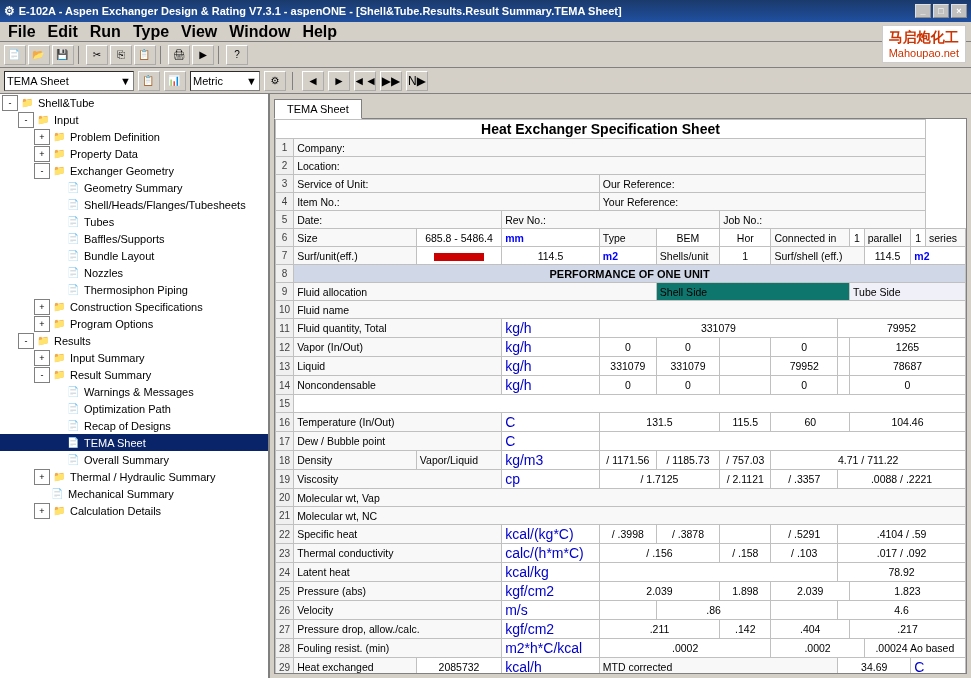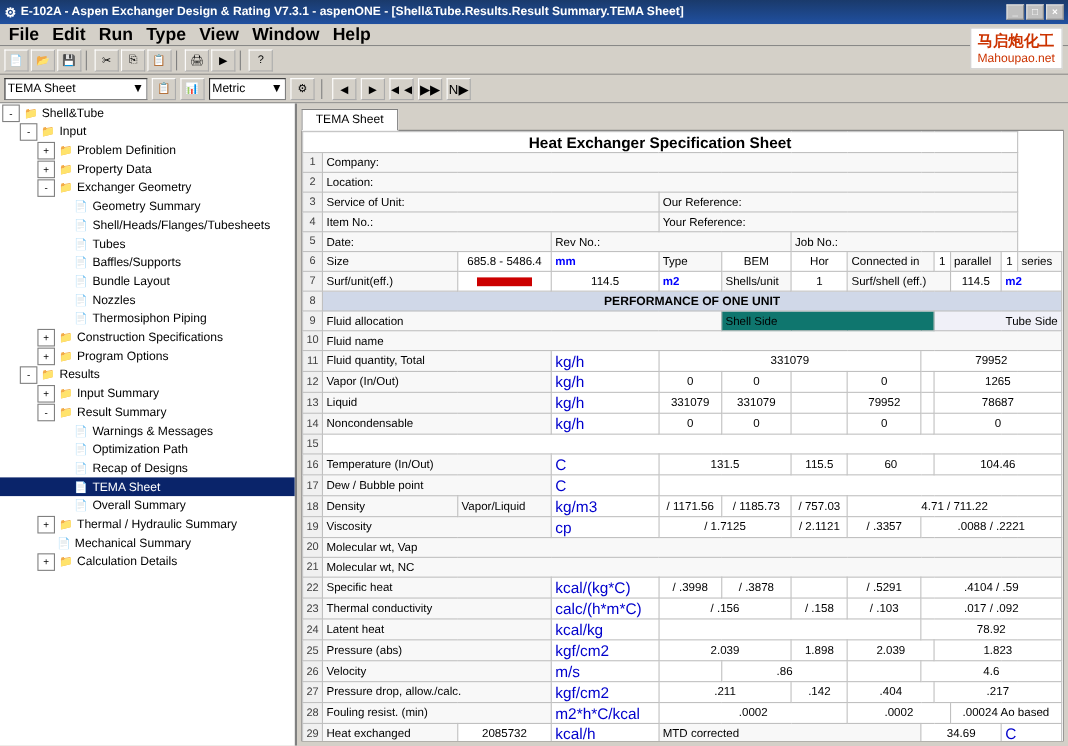--- a/index.html
+++ b/index.html
@@ -545,21 +545,21 @@
 
         <tr>
           <td class="row-num">8</td>
           <td colspan="12" class="section-header">PERFORMANCE OF ONE UNIT</td>
         </tr>
 
         <tr>
           <td class="row-num">9</td>
           <td colspan="4" class="label-cell">Fluid allocation</td>
           <td colspan="4" class="value-cell" style="text-align:left; background:#0f766e;">Shell Side</td>
-          <td colspan="4" class="value-cell" style="text-align:right; background:#f0f0f8;">Tube Side</td>
+          <td colspan="4" class="value-cell" style="text-align:left; background:#f0f0f8;">Tube Side</td>
         </tr>
 
         <tr>
           <td class="row-num">10</td>
           <td colspan="12" class="label-cell">Fluid name</td>
         </tr>
 
         <tr>
           <td class="row-num">11</td>
           <td colspan="2" class="label-cell">Fluid quantity, Total</td>

